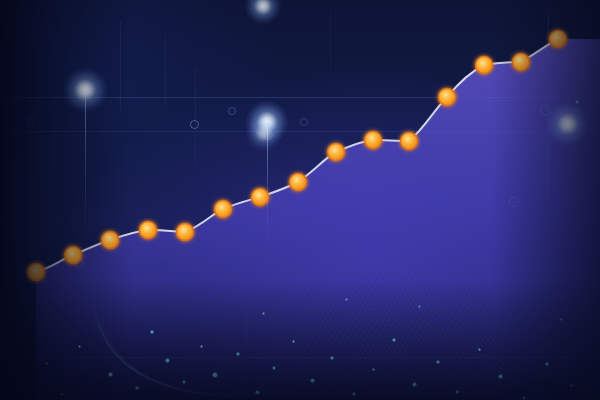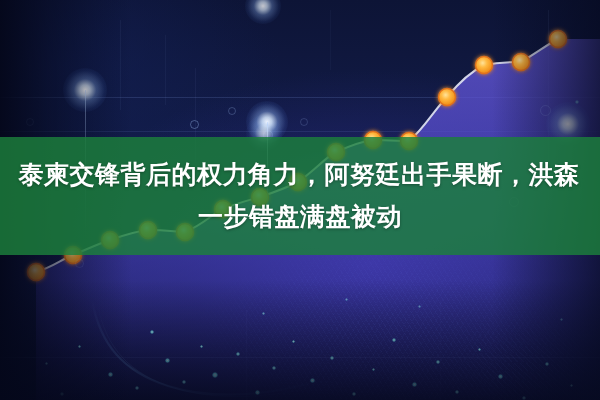--- a/index.html
+++ b/index.html
@@ -292,18 +292,14 @@
   <div class="dot" style="left:45px;  top:362px; width:3px; height:3px; opacity:0.7;"></div>
   <div class="dot" style="left:60px;  top:392px; width:4px; height:4px; opacity:0.7;"></div>
   <div class="dot" style="left:262px; top:312px; width:3px; height:3px; opacity:0.6;"></div>
   <div class="dot" style="left:345px; top:298px; width:3px; height:3px; opacity:0.5;"></div>
   <div class="dot" style="left:418px; top:305px; width:3px; height:3px; opacity:0.5;"></div>
   <div class="dot" style="left:560px; top:318px; width:3px; height:3px; opacity:0.5;"></div>
   <div class="dot" style="left:575px; top:100px; width:4px; height:4px; opacity:0.55;"></div>
 
   <div class="bg-vignette"></div>
 
-  <div class="banner">
-    <div class="banner-line l1">泰柬交锋背后的权力角力，阿努廷出手果断，洪森</div>
-    <div class="banner-line l2">一步错盘满盘被动</div>
-  </div>
 
 </div>
 
 </body></html>

